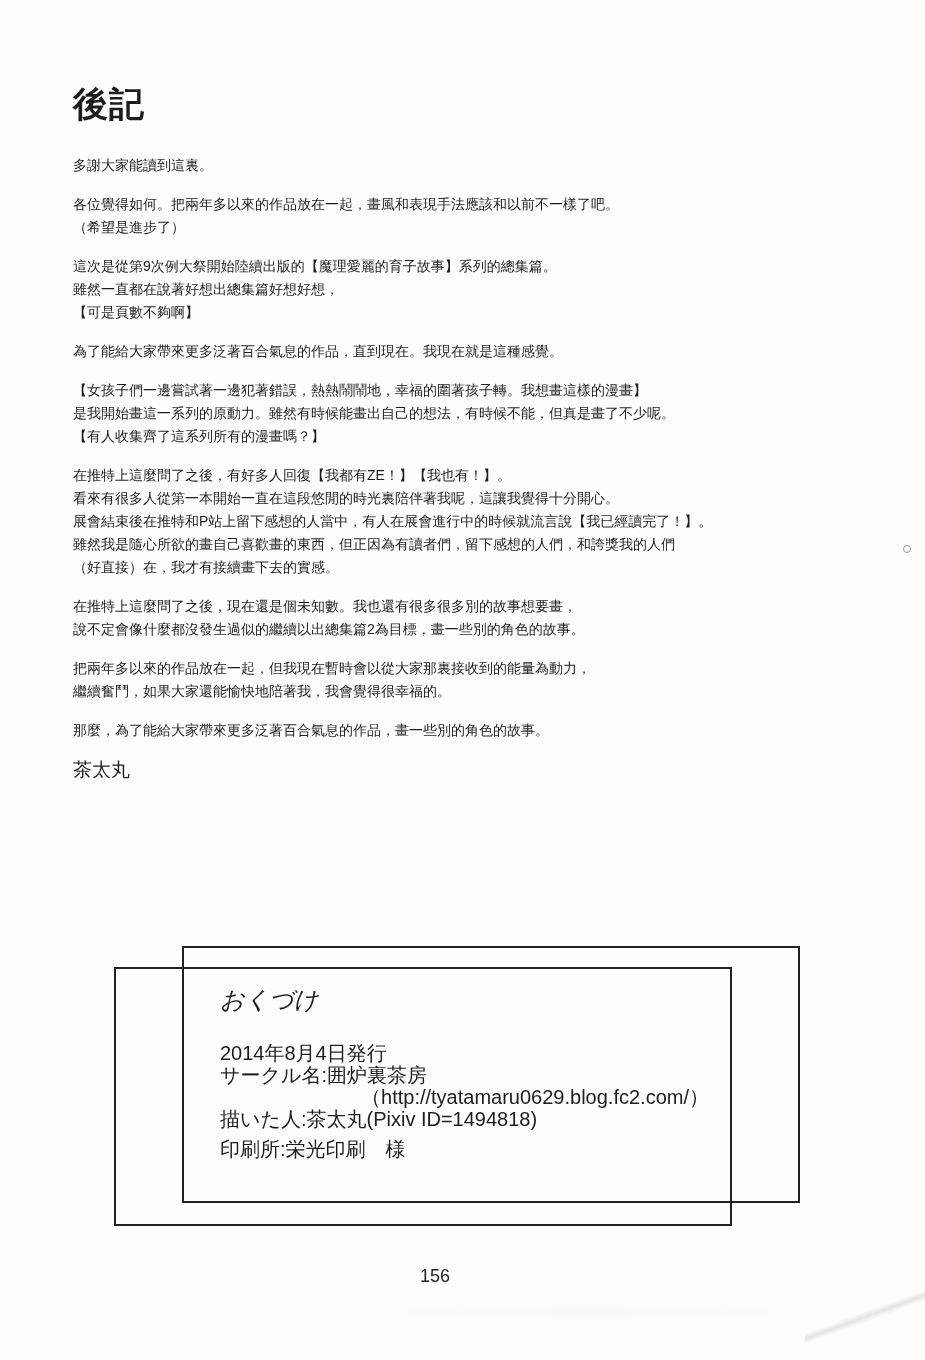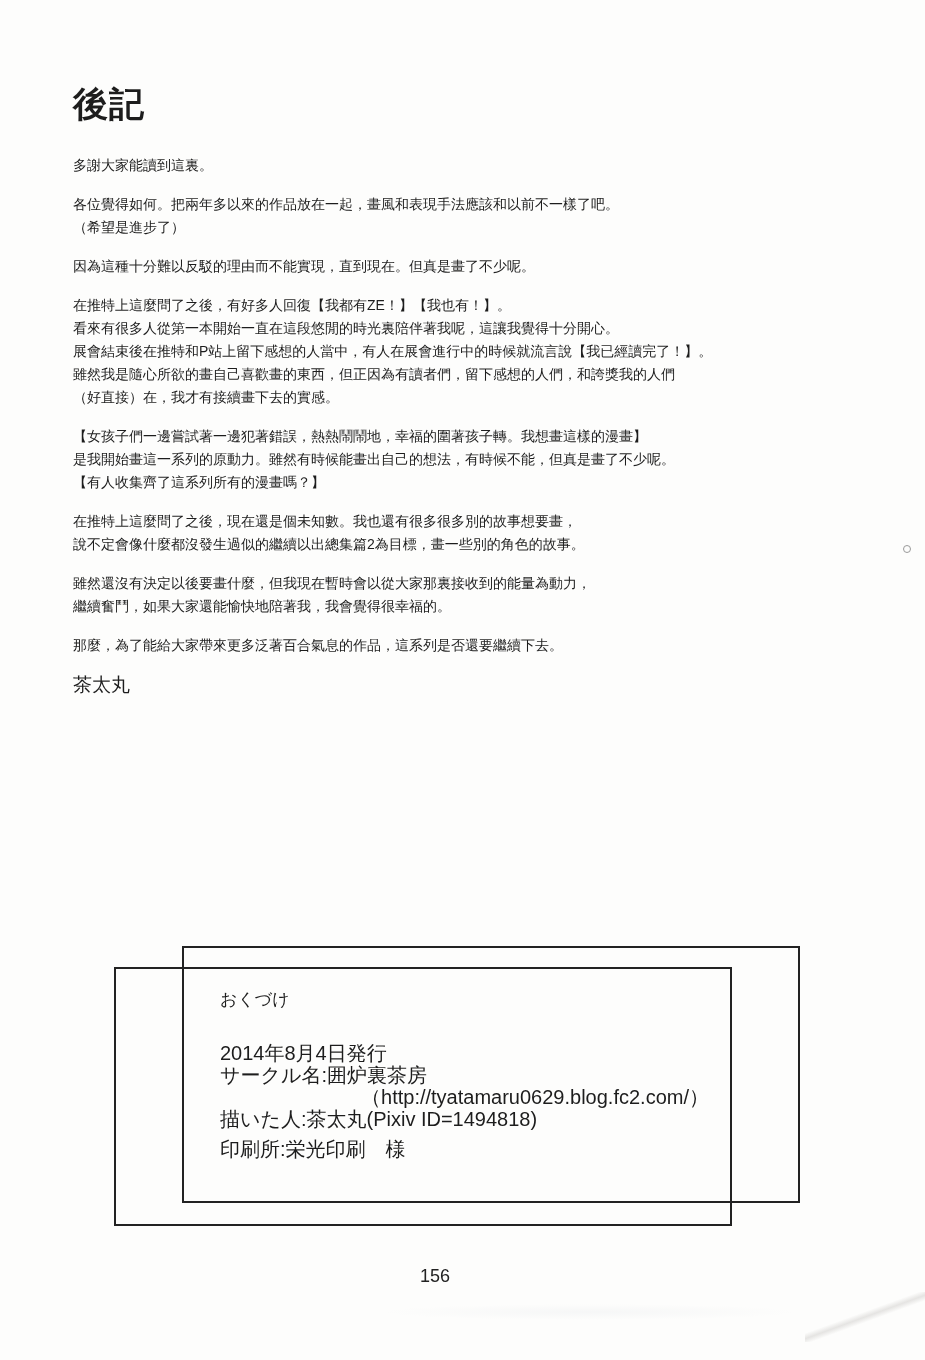--- a/index.html
+++ b/index.html
@@ -65,23 +65,24 @@
   }
   .colophon-text {
     position: absolute;
     left: 220px;
     top: 988px;
     width: 560px;
     font-size: 20px;
     line-height: 22px;
   }
   .colophon-text .heading {
-    font-size: 17px;
+    font-size: 24px;
     line-height: 24px;
     margin-bottom: 30px;
+    font-style: italic;
   }
   .colophon-text .line {
     margin: 0;
   }
   .colophon-text .line.indent {
     padding-left: 70px;
     text-align: center;
   }
   .colophon-text .line.printer {
     margin-top: 8px;
@@ -129,34 +130,37 @@
 </head>
 <body>
 
 <div class="page">
 
   <div class="afterword">
     <h1>後記</h1>
     <p>多謝大家能讀到這裏。</p>
     <p>各位覺得如何。把兩年多以來的作品放在一起，畫風和表現手法應該和以前不一樣了吧。
 （希望是進步了）</p>
-    <p>因為這種十分難以反駁的理由而不能實現，直到現在。但真是畫了不少呢。</p>
+    <p>這次是從第9次例大祭開始陸續出版的【魔理愛麗的育子故事】系列的總集篇。
+雖然一直都在說著好想出總集篇好想好想，
+【可是頁數不夠啊】</p>
+    <p>為了能給大家帶來更多泛著百合氣息的作品，直到現在。我現在就是這種感覺。</p>
+    <p>【女孩子們一邊嘗試著一邊犯著錯誤，熱熱鬧鬧地，幸福的圍著孩子轉。我想畫這樣的漫畫】
+是我開始畫這一系列的原動力。雖然有時候能畫出自己的想法，有時候不能，但真是畫了不少呢。
+【有人收集齊了這系列所有的漫畫嗎？】</p>
     <p>在推特上這麼問了之後，有好多人回復【我都有ZE！】【我也有！】。
 看來有很多人從第一本開始一直在這段悠閒的時光裏陪伴著我呢，這讓我覺得十分開心。
 展會結束後在推特和P站上留下感想的人當中，有人在展會進行中的時候就流言說【我已經讀完了！】。
 雖然我是隨心所欲的畫自己喜歡畫的東西，但正因為有讀者們，留下感想的人們，和誇獎我的人們
 （好直接）在，我才有接續畫下去的實感。</p>
-    <p>【女孩子們一邊嘗試著一邊犯著錯誤，熱熱鬧鬧地，幸福的圍著孩子轉。我想畫這樣的漫畫】
-是我開始畫這一系列的原動力。雖然有時候能畫出自己的想法，有時候不能，但真是畫了不少呢。
-【有人收集齊了這系列所有的漫畫嗎？】</p>
     <p>在推特上這麼問了之後，現在還是個未知數。我也還有很多很多別的故事想要畫，
 說不定會像什麼都沒發生過似的繼續以出總集篇2為目標，畫一些別的角色的故事。</p>
-    <p>雖然還沒有決定以後要畫什麼，但我現在暫時會以從大家那裏接收到的能量為動力，
+    <p>把兩年多以來的作品放在一起，但我現在暫時會以從大家那裏接收到的能量為動力，
 繼續奮鬥，如果大家還能愉快地陪著我，我會覺得很幸福的。</p>
-    <p>那麼，為了能給大家帶來更多泛著百合氣息的作品，這系列是否還要繼續下去。</p>
+    <p>那麼，為了能給大家帶來更多泛著百合氣息的作品，畫一些別的角色的故事。</p>
     <p class="signature">茶太丸</p>
   </div>
 
   <div class="colophon-box-offset"></div>
   <div class="colophon-box"></div>
 
   <div class="colophon-text">
     <div class="heading">おくづけ</div>
     <div class="line">2014年8月4日発行</div>
     <div class="line">サークル名:囲炉裏茶房</div>

